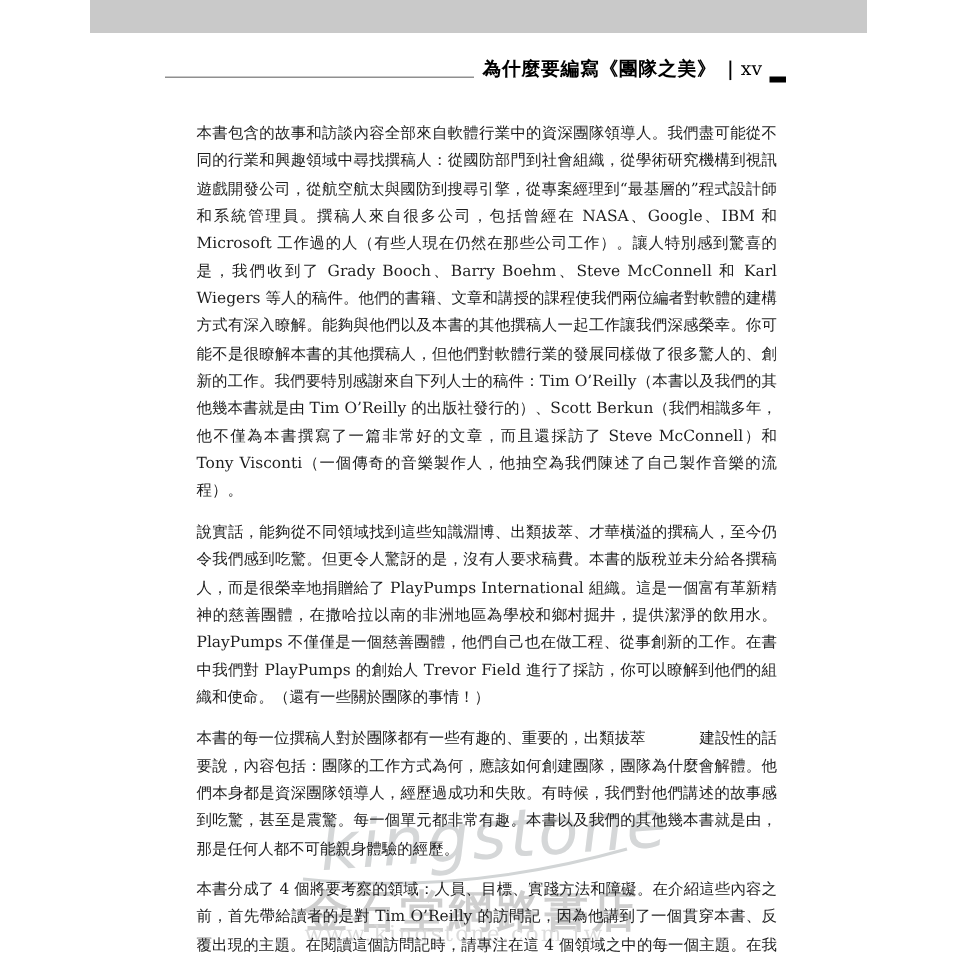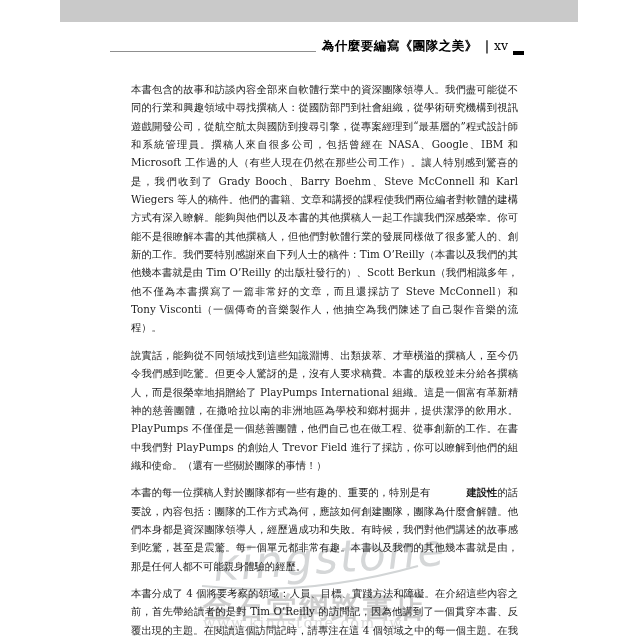--- a/index.html
+++ b/index.html
@@ -73,21 +73,21 @@
     z-index:1;
     color:#1d1d1d;
     font-size:10.3px;
     line-height:18.35px;
     text-align:justify;
     text-justify:inter-ideograph;
   }
   .body-col p{
     margin:0 0 9px 0;
   }
-  .emph{font-weight:700;margin-left:36px;}
+  .emph{font-weight:400;margin-left:36px;}
   
   .wm-logo{
     position:absolute;
     left:213px;top:532px;
     z-index:0;
     font-family:"DejaVu Sans","Liberation Sans",sans-serif;
     font-style:italic;
     font-size:44px;
     letter-spacing:2px;
     color:#d5d7d8;
@@ -142,17 +142,17 @@
   <div class="wm-logo">kingstone</div>
   <svg class="wm-swoosh" width="225" height="34" viewBox="0 0 225 34">
     <path d="M2,26 Q108,37 218,6" fill="none" stroke="#d2d5d6" stroke-width="2"></path>
   </svg>
   <div class="wm-store">金石堂網路書店</div>
   <div class="wm-url">www.kingstone.com.tw</div>
 
   <main class="body-col">
     <p>本書包含的故事和訪談內容全部來自軟體行業中的資深團隊領導人。我們盡可能從不同的行業和興趣領域中尋找撰稿人：從國防部門到社會組織，從學術研究機構到視訊遊戲開發公司，從航空航太與國防到搜尋引擎，從專案經理到“最基層的”程式設計師和系統管理員。撰稿人來自很多公司，包括曾經在 NASA、Google、IBM 和 Microsoft 工作過的人（有些人現在仍然在那些公司工作）。讓人特別感到驚喜的是，我們收到了 Grady Booch、Barry Boehm、Steve McConnell 和 Karl Wiegers 等人的稿件。他們的書籍、文章和講授的課程使我們兩位編者對軟體的建構方式有深入瞭解。能夠與他們以及本書的其他撰稿人一起工作讓我們深感榮幸。你可能不是很瞭解本書的其他撰稿人，但他們對軟體行業的發展同樣做了很多驚人的、創新的工作。我們要特別感謝來自下列人士的稿件：Tim O’Reilly（本書以及我們的其他幾本書就是由 Tim O’Reilly 的出版社發行的）、Scott Berkun（我們相識多年，他不僅為本書撰寫了一篇非常好的文章，而且還採訪了 Steve McConnell）和 Tony Visconti（一個傳奇的音樂製作人，他抽空為我們陳述了自己製作音樂的流程）。</p>
     <p>說實話，能夠從不同領域找到這些知識淵博、出類拔萃、才華橫溢的撰稿人，至今仍令我們感到吃驚。但更令人驚訝的是，沒有人要求稿費。本書的版稅並未分給各撰稿人，而是很榮幸地捐贈給了 PlayPumps International 組織。這是一個富有革新精神的慈善團體，在撒哈拉以南的非洲地區為學校和鄉村掘井，提供潔淨的飲用水。PlayPumps 不僅僅是一個慈善團體，他們自己也在做工程、從事創新的工作。在書中我們對 PlayPumps 的創始人 Trevor Field 進行了採訪，你可以瞭解到他們的組織和使命。（還有一些關於團隊的事情！）</p>
-    <p><span>本書的每一位撰稿人對於團隊都有一些有趣的、重要的，特別是有</span><span class="emph">建設性</span><span>的話要說，內容包括：團隊的工作方式為何，應該如何創建團隊，團隊為什麼會解體。他們本身都是資深團隊領導人，經歷過成功和失敗。有時候，我們對他們講述的故事感到吃驚，甚至是震驚。每一個單元都非常有趣。本書以及我們的其他幾本書就是由，那是任何人都不可能親身體驗的經歷。</span></p>
+    <p><span>本書的每一位撰稿人對於團隊都有一些有趣的、重要的，出類拔萃</span><span class="emph">建設性</span><span>的話要說，內容包括：團隊的工作方式為何，應該如何創建團隊，團隊為什麼會解體。他們本身都是資深團隊領導人，經歷過成功和失敗。有時候，我們對他們講述的故事感到吃驚，甚至是震驚。每一個單元都非常有趣。本書以及我們的其他幾本書就是由，那是任何人都不可能親身體驗的經歷。</span></p>
     <p>本書分成了 4 個將要考察的領域：人員、目標、實踐方法和障礙。在介紹這些內容之前，首先帶給讀者的是對 Tim O’Reilly 的訪問記，因為他講到了一個貫穿本書、反覆出現的主題。在閱讀這個訪問記時，請專注在這 4 個領域之中的每一個主題。在我們編輯完本書的故事和訪問內容後，一些想法一直縈繞在我們腦海中。在和 Tim 談話的時候，他總是能夠用言語將其表達出來並具體說明那些概念。</p>
   </main>
 
 </div>
 
 </body></html>

